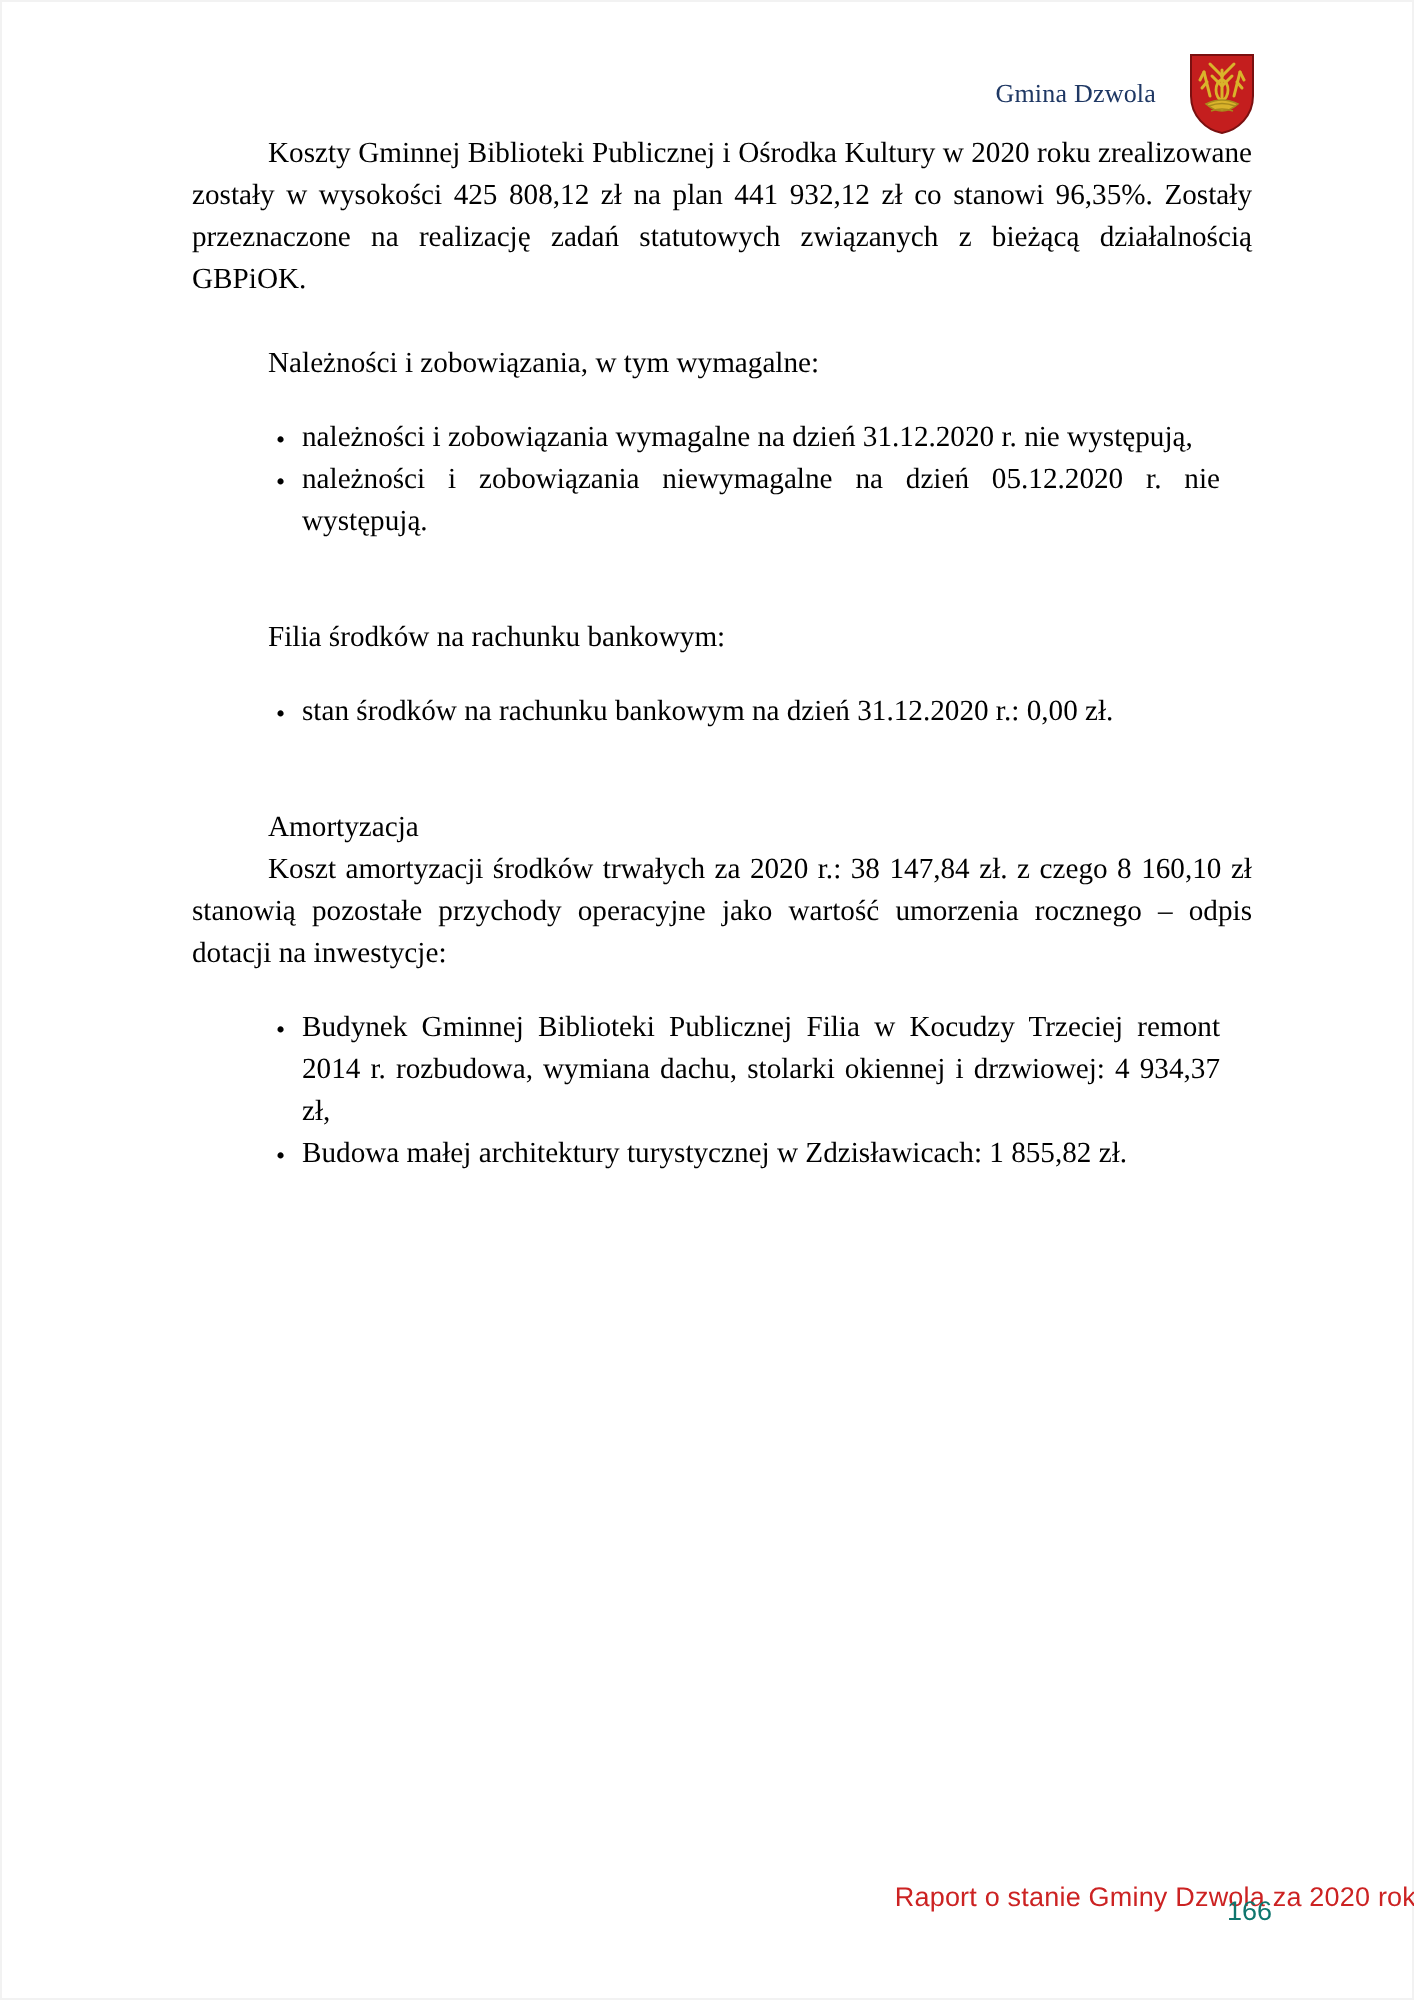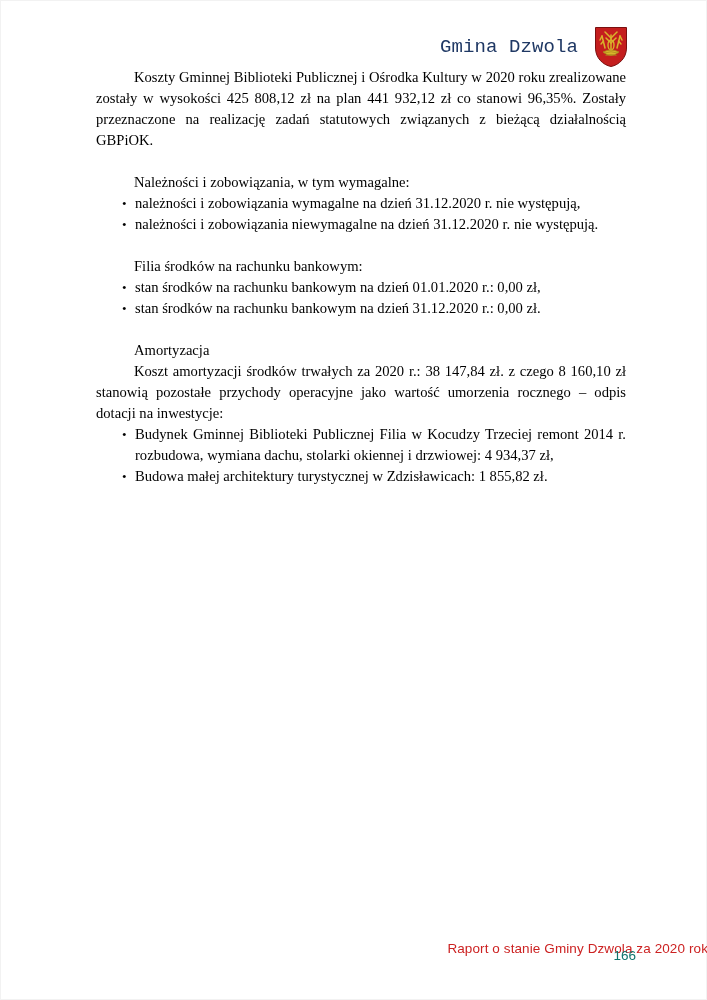--- a/index.html
+++ b/index.html
@@ -32,22 +32,22 @@
     position: absolute;
     left: 95px;
     top: 22px;
     width: 532px;
     height: 48px;
     display: flex;
     align-items: center;
     justify-content: flex-end;
   }
   .header-title {
-    font-family: Liberation Mono, monospace;
-    font-size: 19px;
+    font-family: Liberation Serif, serif;
+    font-size: 13px;
     color: #1F3864;
     letter-spacing: 0.1px;
     margin-right: 16px;
     white-space: nowrap;
   }
   .crest {
     width: 34px;
     height: 42px;
     display: block;
   }
@@ -71,21 +71,21 @@
   }
   p.para.lastline-left {
     text-align-last: left;
   }
 
   .spacer {
     height: 21px;
   }
 
   ul.bullets {
-    margin: 0;
+    margin: 16px;
     padding: 0;
     list-style: none;
   }
   ul.bullets li {
     position: relative;
     font-size: 14.6px;
     line-height: 21px;
     padding-left: 39px;
     text-align: justify;
     text-align-last: left;
@@ -166,29 +166,28 @@
   <div class="content">
 
     <p class="para lastline-left">Koszty Gminnej Biblioteki Publicznej i Ośrodka Kultury w 2020 roku zrealizowane zostały w wysokości 425 808,12 zł na plan 441 932,12 zł co stanowi 96,35%. Zostały przeznaczone na realizację zadań statutowych związanych z bieżącą działalnością GBPiOK.</p>
 
     <div class="spacer"></div>
 
     <p class="para lastline-left">Należności i zobowiązania, w tym wymagalne:</p>
 
     <ul class="bullets">
       <li>należności i zobowiązania wymagalne na dzień 31.12.2020 r.  nie występują,</li>
-      <li>należności i zobowiązania niewymagalne na dzień 31.12.2020 r.  nie występują.</li>
+      <li>należności i zobowiązania niewymagalne na dzień 05.12.2020 r.  nie występują.</li>
     </ul>
 
     <div class="spacer"></div>
 
     <p class="para lastline-left">Filia środków na rachunku bankowym:</p>
 
     <ul class="bullets">
-      <li>stan środków na rachunku bankowym na dzień 01.01.2020 r.: 0,00 zł,</li>
       <li>stan środków na rachunku bankowym na dzień 31.12.2020 r.: 0,00 zł.</li>
     </ul>
 
     <div class="spacer"></div>
 
     <p class="para lastline-left">Amortyzacja</p>
 
     <p class="para lastline-left">Koszt amortyzacji środków trwałych za 2020 r.: 38 147,84 zł. z czego 8 160,10 zł stanowią pozostałe przychody operacyjne jako wartość umorzenia rocznego – odpis dotacji na inwestycje:</p>
 
     <ul class="bullets just">

